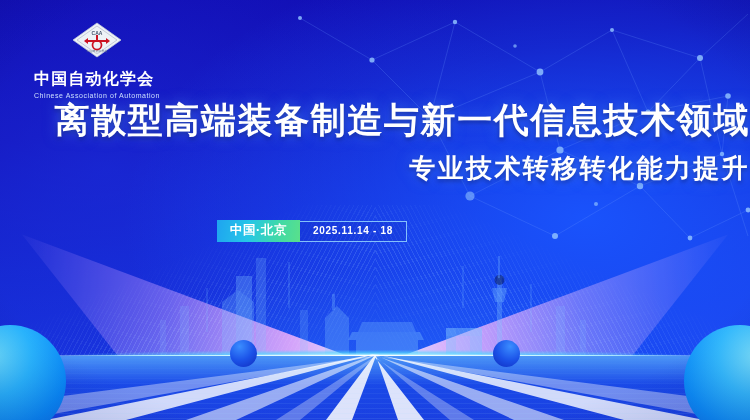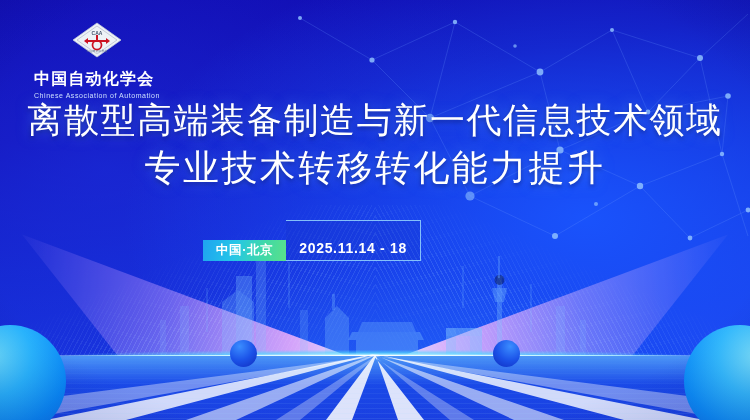--- a/index.html
+++ b/index.html
@@ -101,39 +101,40 @@
   
   .header{ position:absolute; left:34px; top:20px; display:flex; align-items:center; gap:10px; z-index:6;flex-direction:column; }
   .logo-mark{ width:52px; height:40px; flex:none; }
   .logo-text{ display:flex; flex-direction:column; justify-content:center; }
   .logo-cn{ color:#ffffff; font-size:16px; font-weight:700; letter-spacing:1.2px; line-height:1.1; }
   .logo-en{ color:#cfe0ff; font-size:7px; letter-spacing:.55px; line-height:1.3; margin-top:3px; white-space:nowrap; }
 
   
   .titles{ position:absolute; left:0; top:96px; width:750px; text-align:center; z-index:6; }
   .title-line{
-    color:#ffffff; font-weight:400;
+    color:#ffffff; font-weight:700;
     font-size:35px; letter-spacing:1.6px; line-height:48px;
     text-shadow:0 0 14px rgba(90,160,255,.55), 0 2px 4px rgba(5,10,80,.55);
-  }
-  .title-line.l2{ font-size:36px; letter-spacing:2.4px; }
+    text-align:right;
+  }
+  .title-line.l2{ font-size:26px; letter-spacing:2.4px; }
 
   
   .badges{ position:absolute; left:6px; top:220px; width:612px; display:flex; justify-content:center; align-items:flex-end; z-index:6; }
   .badge-city{
     padding:4px 13px 5px;
     background:linear-gradient(100deg, #1fa4f0 0%, #25c6e8 38%, #3fd9a8 72%, #5ae08a 100%);
     color:#ffffff; font-size:12.5px; font-weight:700; letter-spacing:.6px;
     display:flex; align-items:center; line-height:1;
   }
   .badge-date{
-    padding:20px 13px 5px;
+    padding:4px 13px 5px;
     border:1px solid rgba(150,215,255,.85);
     border-left:none;
-    color:#ffffff; font-size:14px; font-weight:700; letter-spacing:.7px;
+    color:#ffffff; font-size:10px; font-weight:700; letter-spacing:.7px;
     background:rgba(20,50,200,.28);
     display:flex; align-items:center; line-height:1;
   }
 
   .vignette{
     position:absolute; inset:0; pointer-events:none;
     background:radial-gradient(ellipse 700px 420px at 50% 46%, rgba(0,0,0,0) 58%, rgba(5,8,90,.35) 100%);
   }
 </style>
 </head>

